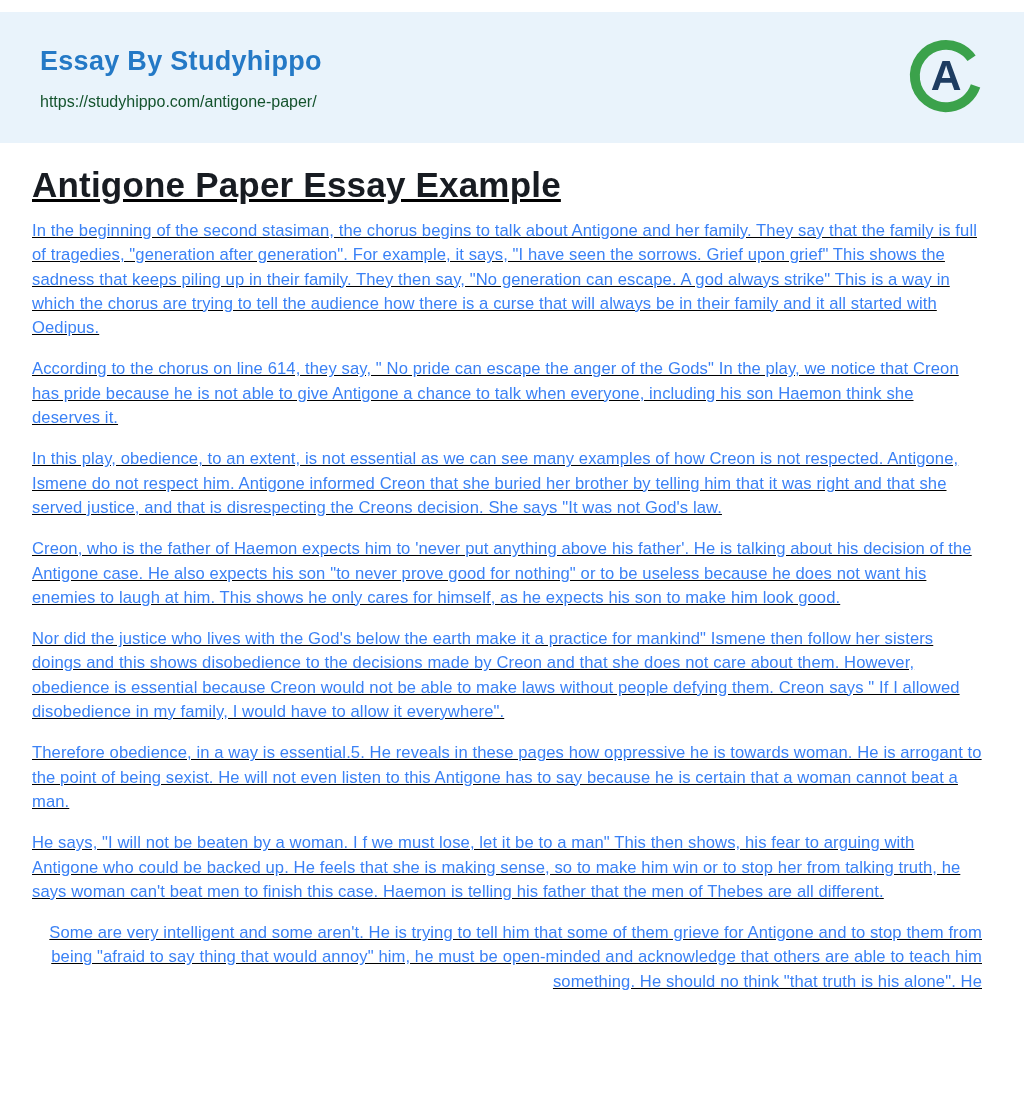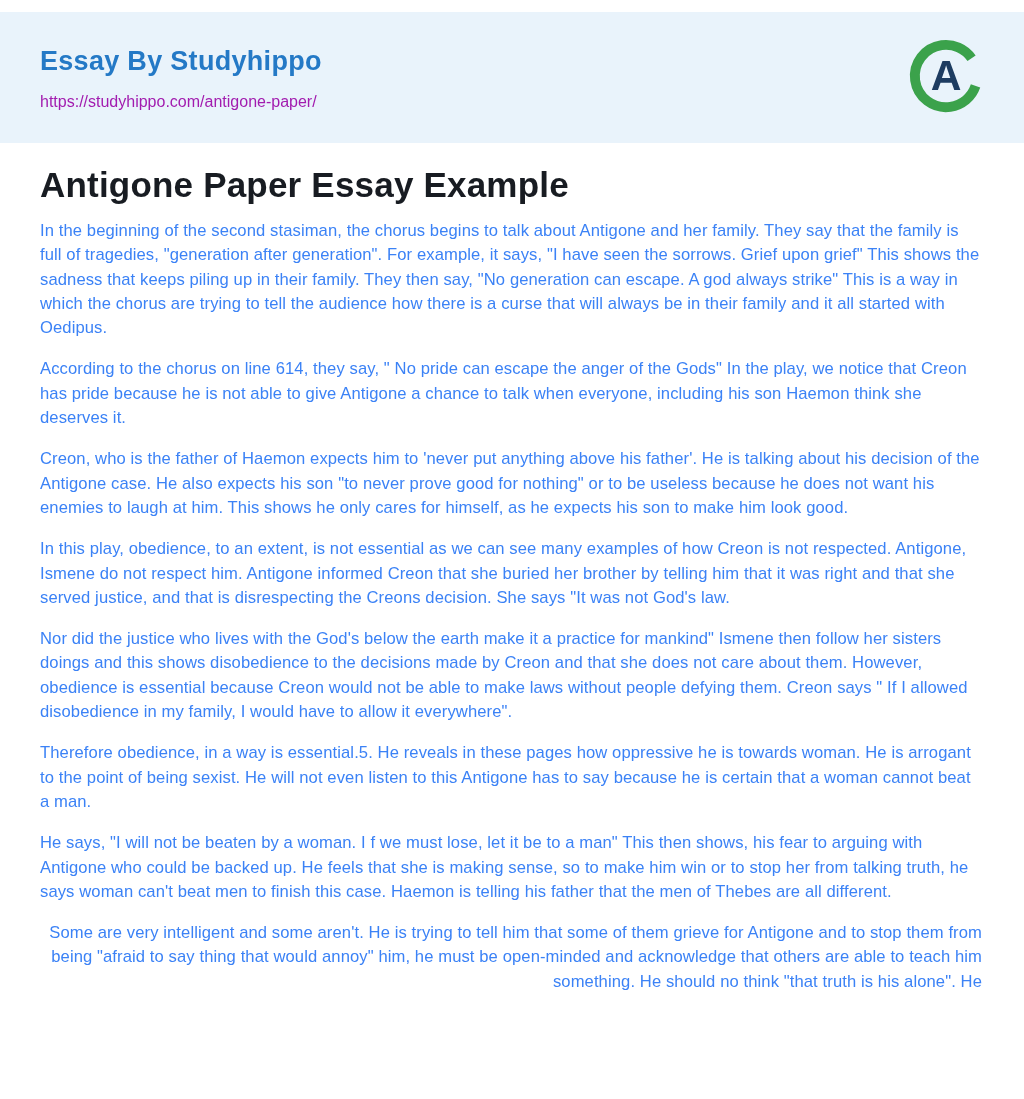--- a/index.html
+++ b/index.html
@@ -28,38 +28,39 @@
   .byline {
     color: #2479c6;
     font-size: 27px;
     font-weight: 700;
     letter-spacing: 0.3px;
   }
 
   .source-url {
     display: inline-block;
     margin-top: 16px;
-    color: #a21caf;
+    color: #14532d;
     font-size: 16px;
     text-decoration: none;
     cursor: pointer;
   }
 
   .logo {
     position: absolute;
     right: 40px;
     top: 26px;
     width: 76px;
     height: 76px;
   }
   .logo svg { width: 100%; height: 100%; display: block; }
 
   
   .article {
-    padding: 22px 42px 40px 40px;
+    padding: 22px 42px 40px 32px;
+    text-decoration: underline;
   }
 
   .essay-title {
     font-size: 35px;
     font-weight: 800;
     color: #181c22;
     letter-spacing: 0.2px;
     margin-bottom: 14px;
   }
 
@@ -88,22 +89,22 @@
       </svg>
     </div>
   </header>
 
   <main class="article">
     <h1 class="essay-title">Antigone Paper Essay Example</h1>
 
     <div class="essay-body">
         <p>In the beginning of the second stasiman, the chorus begins to talk about Antigone and her family. They say that the family is full of tragedies, "generation after generation". For example, it says, "I have seen the sorrows. Grief upon grief" This shows the sadness that keeps piling up in their family. They then say, "No generation can escape. A god always strike" This is a way in which the chorus are trying to tell the audience how there is a curse that will always be in their family and it all started with Oedipus.</p>
         <p>According to the chorus on line 614, they say, " No pride can escape the anger of the Gods" In the play, we notice that Creon has pride because he is not able to give Antigone a chance to talk when everyone, including his son Haemon think she deserves it.</p>
+        <p>In this play, obedience, to an extent, is not essential as we can see many examples of how Creon is not respected. Antigone, Ismene do not respect him. Antigone informed Creon that she buried her brother by telling him that it was right and that she served justice, and that is disrespecting the Creons decision. She says "It was not God's law.</p>
         <p>Creon, who is the father of Haemon expects him to 'never put anything above his father'. He is talking about his decision of the Antigone case. He also expects his son "to never prove good for nothing" or to be useless because he does not want his enemies to laugh at him. This shows he only cares for himself, as he expects his son to make him look good.</p>
-        <p>In this play, obedience, to an extent, is not essential as we can see many examples of how Creon is not respected. Antigone, Ismene do not respect him. Antigone informed Creon that she buried her brother by telling him that it was right and that she served justice, and that is disrespecting the Creons decision. She says "It was not God's law.</p>
         <p>Nor did the justice who lives with the God's below the earth make it a practice for mankind" Ismene then follow her sisters doings and this shows disobedience to the decisions made by Creon and that she does not care about them. However, obedience is essential because Creon would not be able to make laws without people defying them. Creon says " If I allowed disobedience in my family, I would have to allow it everywhere".</p>
         <p>Therefore obedience, in a way is essential.5. He reveals in these pages how oppressive he is towards woman. He is arrogant to the point of being sexist. He will not even listen to this Antigone has to say because he is certain that a woman cannot beat a man.</p>
         <p>He says, "I will not be beaten by a woman. I f we must lose, let it be to a man" This then shows, his fear to arguing with Antigone who could be backed up. He feels that she is making sense, so to make him win or to stop her from talking truth, he says woman can't beat men to finish this case. Haemon is telling his father that the men of Thebes are all different.</p>
         <p>Some are very intelligent and some aren't. He is trying to tell him that some of them grieve for Antigone and to stop them from being "afraid to say thing that would annoy" him, he must be open-minded and acknowledge that others are able to teach him something. He should no think "that truth is his alone". He</p>
       </div>
   </main>
 
 </div>
 
 </body></html>

